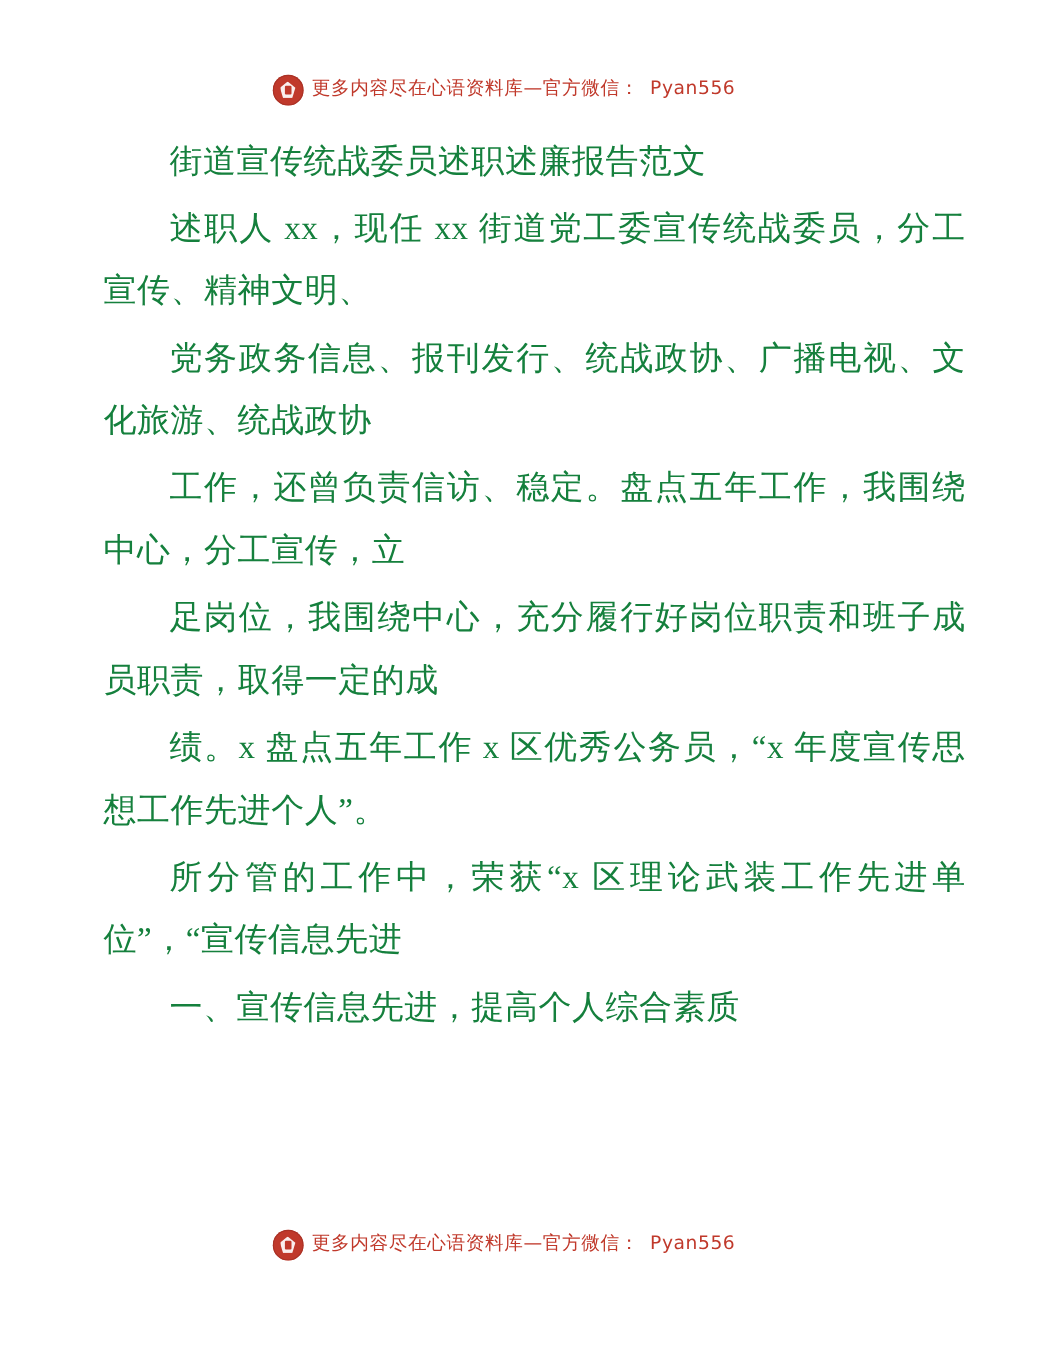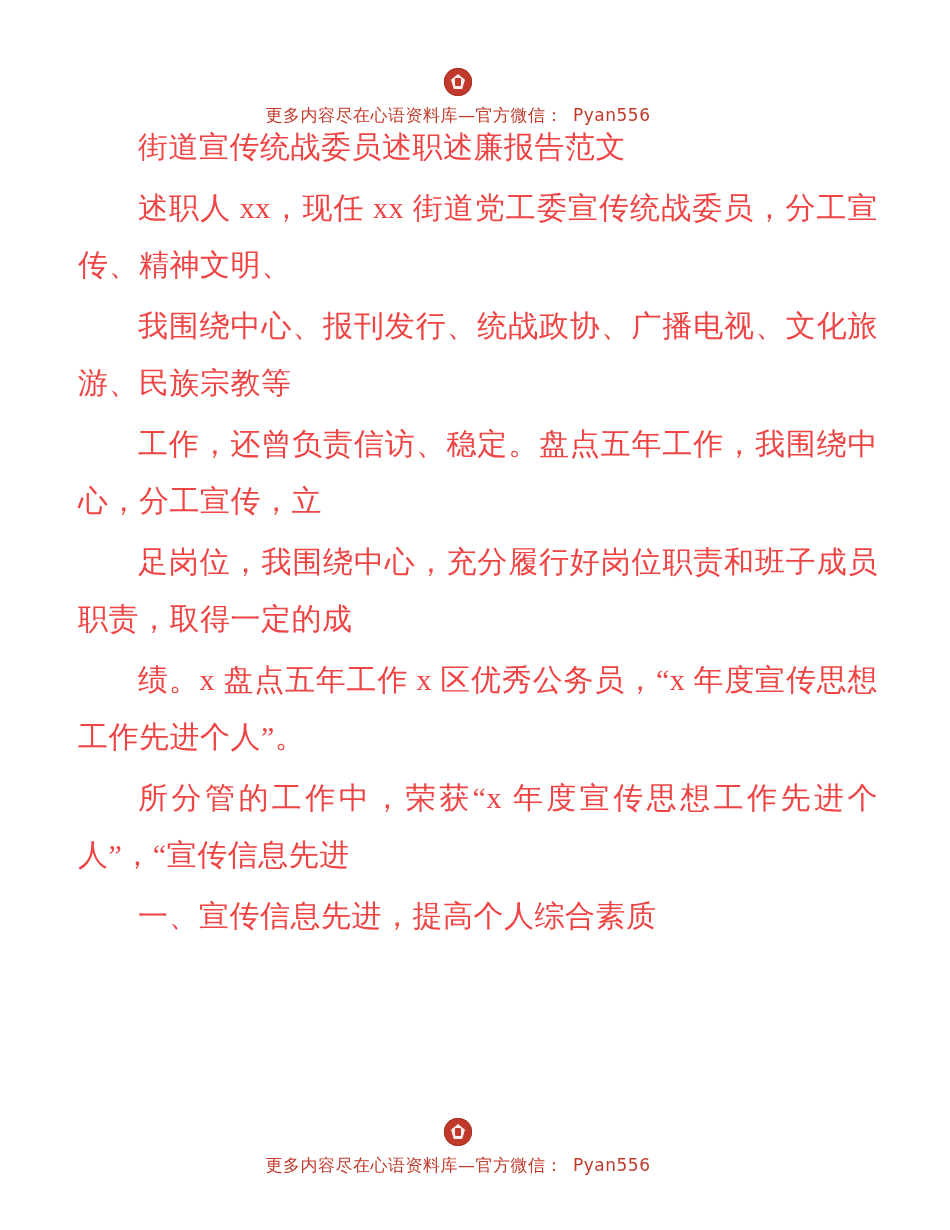--- a/index.html
+++ b/index.html
@@ -22,25 +22,24 @@
     height: 1230px;
     box-sizing: border-box;
   }
 
   
   .watermark {
     position: absolute;
     left: 0;
     width: 916px;
     display: flex;
-    align-items: center;
+    align-items: flex-start;
     justify-content: center;
     gap: 8px;
     pointer-events: none;
-    flex-direction: column;
   }
   .watermark-top { top: 68px; }
   .watermark-bottom { top: 1118px; }
 
   .wm-logo {
     width: 28px;
     height: 28px;
     border-radius: 50%;
     background: #c0392b;
     position: relative;
@@ -87,47 +86,47 @@
     top: 118px;
     width: 800px;
   }
 
   .para {
     font-size: 30px;
     line-height: 57px;
     text-align: justify;
     text-justify: inter-ideograph;
     text-indent: 2em;
-    margin: 0 0 4px 0;
+    margin: 0 0 4px 16px;
     letter-spacing: .5px;
-    color: #ef4444;
+    color: #15803d;
     font-family: "Liberation Serif", "DejaVu Serif", serif;
   }
   .para.title {
     text-indent: 2em;
   }
 </style>
 </head>
 <body>
 
 <div class="page">
 
   <div class="watermark watermark-top">
     <span class="wm-logo"></span>
     <span class="wm-text"><span>更多内容尽在心语资料库—官方微信：</span><span class="wm-wechat">Pyan556</span></span>
   </div>
 
   <div class="doc-body">
     <p class="para title">街道宣传统战委员述职述廉报告范文</p>
     <p class="para">述职人 xx，现任 xx 街道党工委宣传统战委员，分工宣传、精神文明、</p>
-    <p class="para">我围绕中心、报刊发行、统战政协、广播电视、文化旅游、民族宗教等</p>
+    <p class="para">党务政务信息、报刊发行、统战政协、广播电视、文化旅游、统战政协</p>
     <p class="para">工作，还曾负责信访、稳定。盘点五年工作，我围绕中心，分工宣传，立</p>
     <p class="para">足岗位，我围绕中心，充分履行好岗位职责和班子成员职责，取得一定的成</p>
     <p class="para">绩。x 盘点五年工作 x 区优秀公务员，“x 年度宣传思想工作先进个人”。</p>
-    <p class="para">所分管的工作中，荣获“x 年度宣传思想工作先进个人”，“宣传信息先进</p>
+    <p class="para">所分管的工作中，荣获“x 区理论武装工作先进单位”，“宣传信息先进</p>
     <p class="para">一、宣传信息先进，提高个人综合素质</p>
   </div>
 
   <div class="watermark watermark-bottom">
     <span class="wm-logo"></span>
     <span class="wm-text"><span>更多内容尽在心语资料库—官方微信：</span><span class="wm-wechat">Pyan556</span></span>
   </div>
 
 </div>
 

